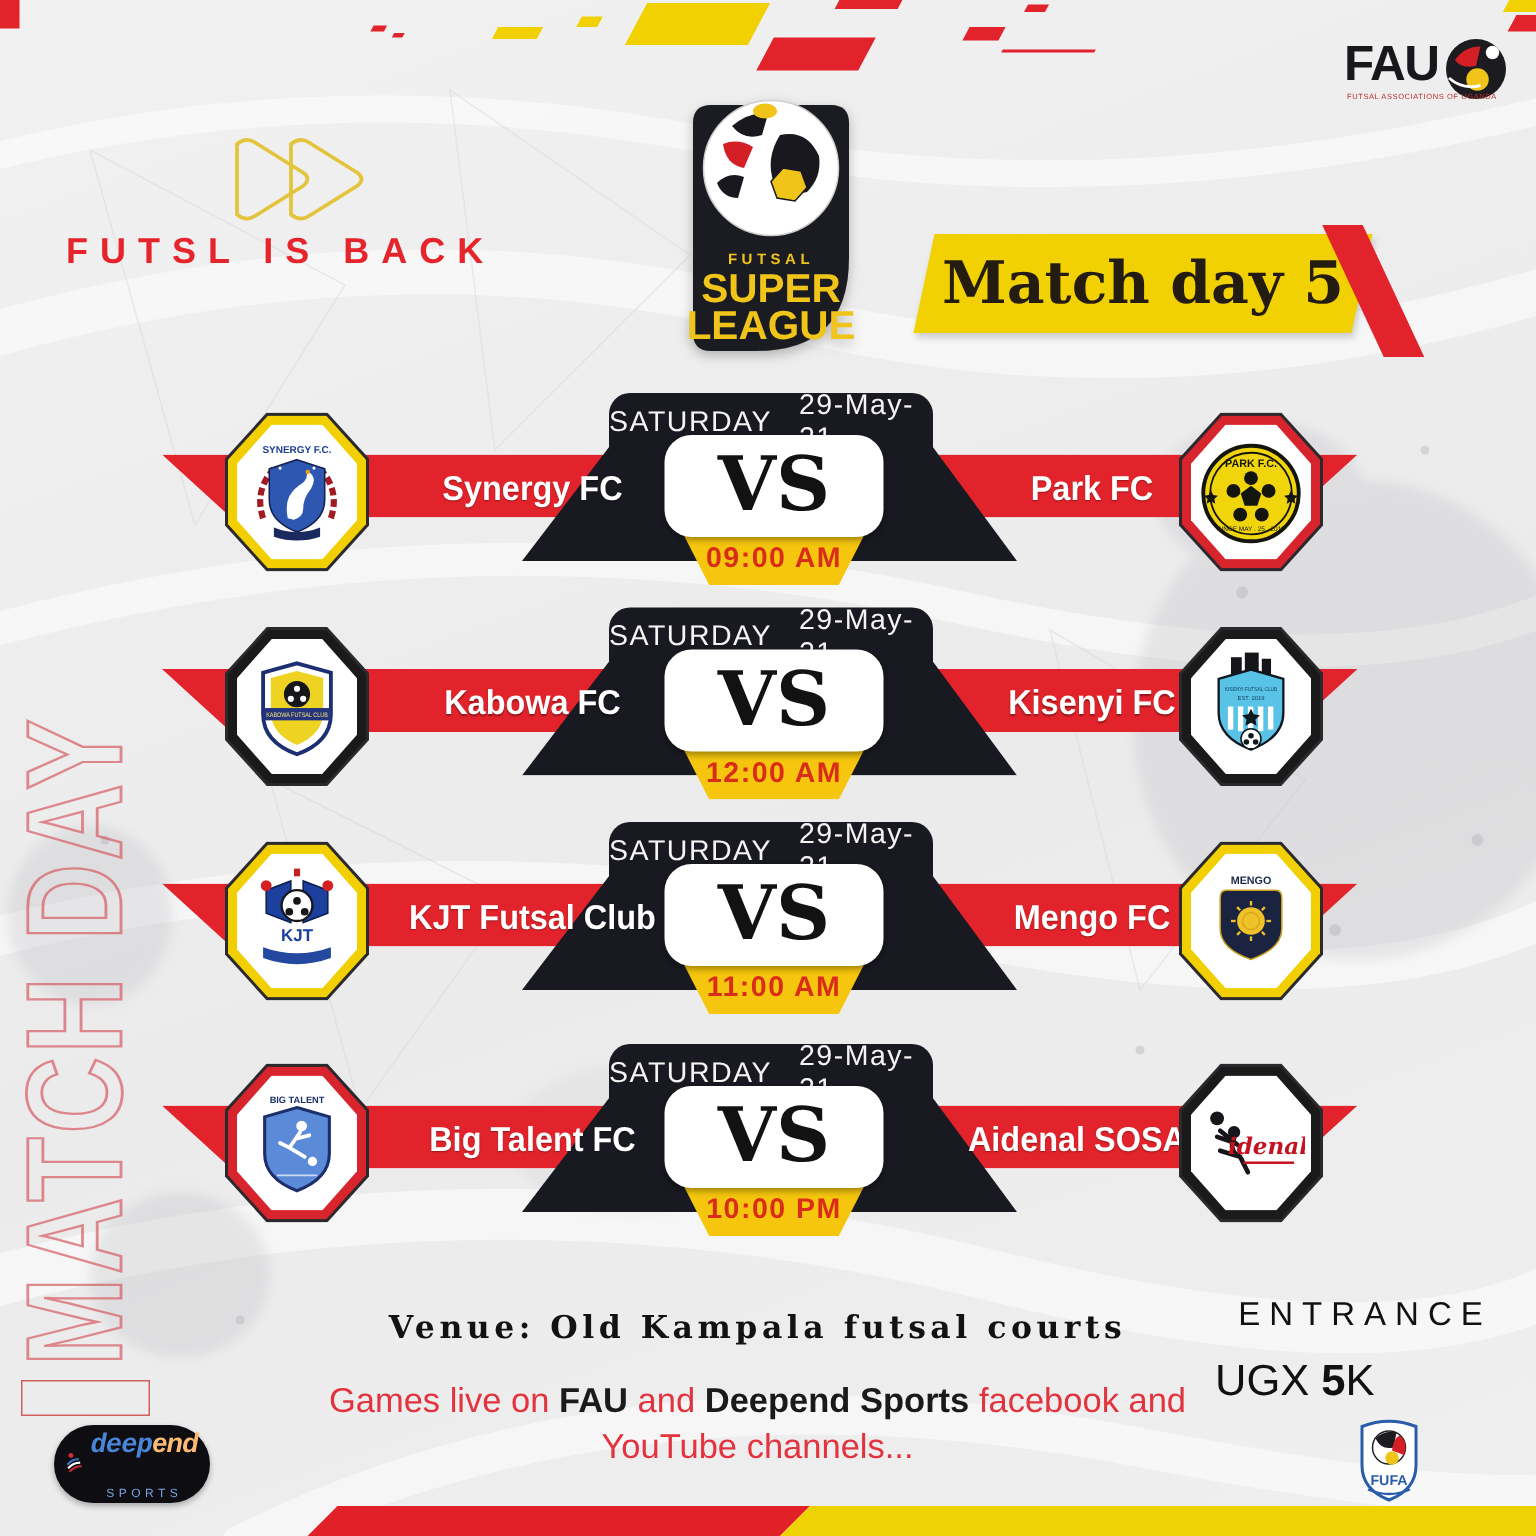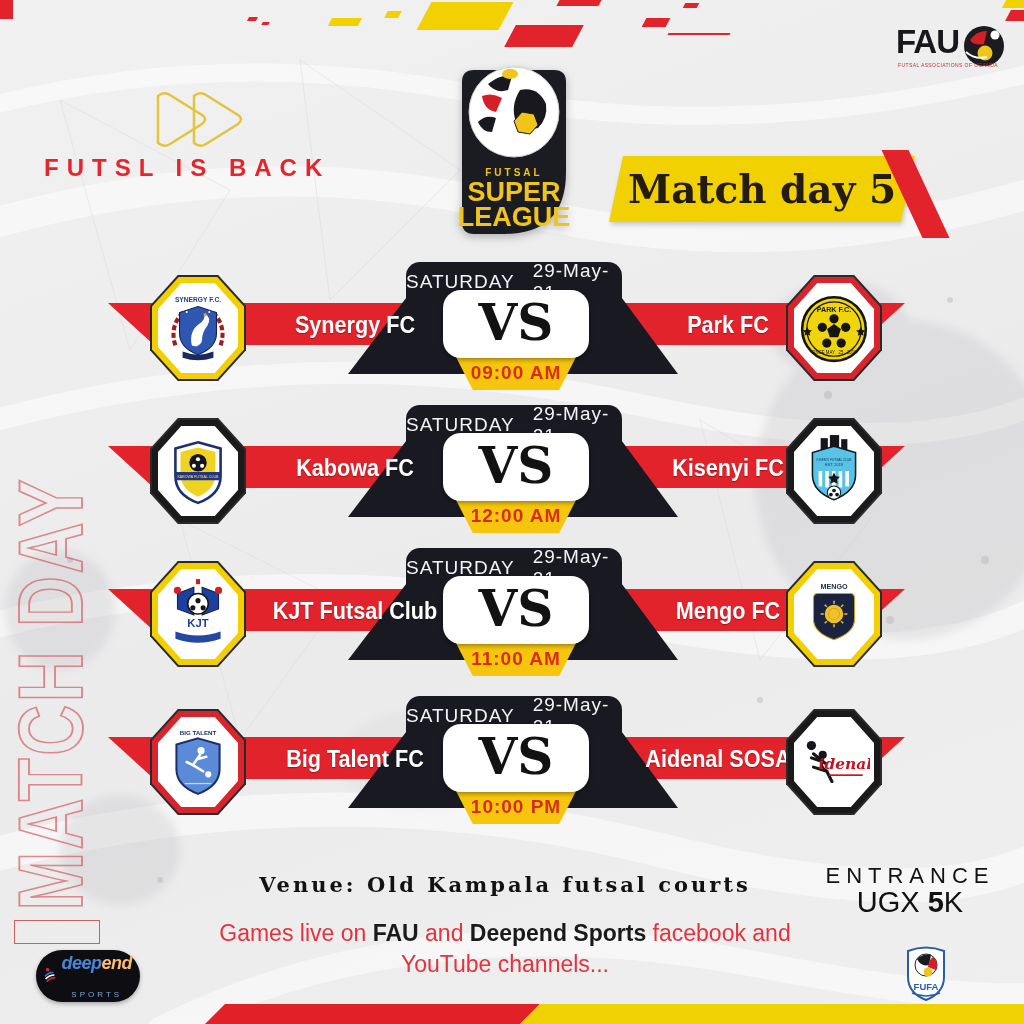--- a/index.html
+++ b/index.html
@@ -80,28 +80,28 @@
   .oct-left{left:150px;}
   .oct-right{left:786px;}
   .oct svg{position:absolute;left:50%;top:50%;transform:translate(-50%,-50%);}
 
   
   .venue{left:150px;top:872px;width:710px;text-align:center;font-family:"DejaVu Serif",serif;
          font-weight:bold;font-size:21px;letter-spacing:3px;color:#121212;}
   .live{left:150px;top:918px;width:710px;text-align:center;font-size:23px;color:#e2333e;line-height:31px;}
   .live b{color:#1a1a1a;font-weight:700;}
   .entrance{left:810px;top:843px;width:200px;text-align:center;font-size:22px;letter-spacing:6px;color:#111;margin-top:20px;}
-  .price{left:810px;top:886px;width:200px;text-align:center;font-size:29px;color:#111;}
+  .price{left:810px;top:905px;width:200px;font-size:29px;color:#111;}
   .price .cur{font-weight:500;} .price .amt{font-weight:800;} .price .unit{font-weight:400;}
   .fufa-badge{left:903px;top:943px;}
   .deepend{left:36px;top:950px;width:104px;height:52px;background:#0d0d12;border-radius:26px;
            display:flex;align-items:center;padding:0 8px;box-sizing:border-box;box-shadow:0 2px 4px rgba(0,0,0,.3);}
   .dp-text{margin-left:4px;text-align:center;line-height:1;}
   .dp-line1{font-size:18px;font-weight:800;font-style:italic;letter-spacing:-.5px;}
-  .dp-deep{color:#4a86d8;} .dp-end{color:#fdba74;}
+  .dp-deep{color:#4a86d8;font-family:Liberation Mono, monospace;} .dp-end{color:#fdba74;}
   .dp-sports{font-size:8px;letter-spacing:3px;color:#7aa6e0;margin-top:19px;}
   .red-rect{left:14px;top:920px;width:84px;height:22px;border:1.5px solid rgba(200,60,60,.8);}
   .stripe-red{left:205px;top:1004px;width:335px;height:20px;background:#e22028;
         clip-path:polygon(20px 0,100% 0,calc(100% - 20px) 100%,0 100%);}
   .stripe-yellow{left:520px;top:1004px;width:504px;height:20px;background:#efd203;
         clip-path:polygon(20px 0,100% 0,100% 100%,0 100%);}
 </style>
 </head>
 <body>
 

